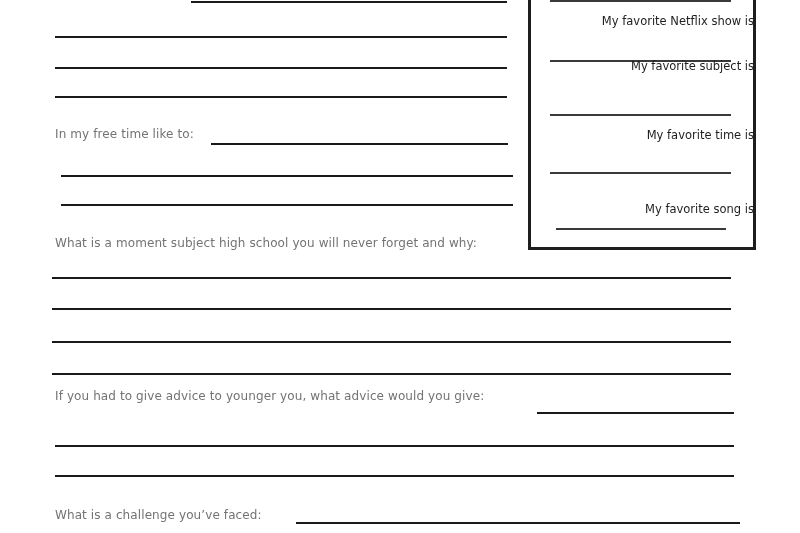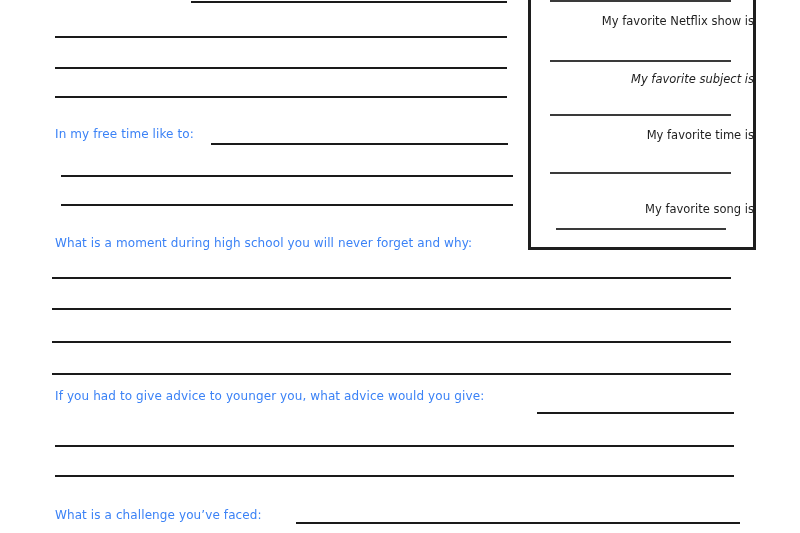--- a/index.html
+++ b/index.html
@@ -13,21 +13,21 @@
     }
     .ln {
       position: absolute;
       height: 2px;
       background: #1a1a1a;
     }
     .ln.thin { height: 1.5px; background: #3a3a3a; }
     .prompt {
       position: absolute;
       font-size: 12px;
-      color: #3b82f6;
+      color: #737373;
       white-space: nowrap;
       letter-spacing: 0.1px;
     }
     .cut-text {
       position: absolute;
       left: 55px; top: -9px;
       font-size: 12px;
       color: #333;
       white-space: nowrap;
     }
@@ -61,28 +61,28 @@
 
 <div class="prompt" style="left:55px; top:127px;">In my free time like to:</div>
 <div class="ln" style="left:211px; top:143px; width:297px;"></div>
 <div class="ln" style="left:61px; top:175px; width:452px;"></div>
 <div class="ln" style="left:61px; top:204px; width:452px;"></div>
 
 <div class="fav-box"></div>
 <div class="ln thin" style="left:550px; top:0px; width:181px;"></div>
 <div class="fav-label" style="top:14px;">My favorite Netflix show is</div>
 <div class="ln thin" style="left:550px; top:60px; width:181px;"></div>
-<div class="fav-label" style="top:72px;font-style:italic;">My favorite subject is</div>
+<div class="fav-label" style="top:59px;">My favorite subject is</div>
 <div class="ln thin" style="left:550px; top:114px; width:181px;"></div>
 <div class="fav-label" style="top:128px;">My favorite time is</div>
 <div class="ln thin" style="left:550px; top:172px; width:181px;"></div>
 <div class="fav-label" style="top:202px;">My favorite song is</div>
 <div class="ln thin" style="left:556px; top:228px; width:170px;"></div>
 
-<div class="prompt" style="left:55px; top:236px;">What is a moment during high school you will never forget and why:</div>
+<div class="prompt" style="left:55px; top:236px;">What is a moment subject high school you will never forget and why:</div>
 <div class="ln" style="left:52px; top:277px; width:679px;"></div>
 <div class="ln" style="left:52px; top:308px; width:679px;"></div>
 <div class="ln" style="left:52px; top:341px; width:679px;"></div>
 <div class="ln" style="left:52px; top:373px; width:679px;"></div>
 
 <div class="prompt" style="left:55px; top:389px;">If you had to give advice to younger you, what advice would you give:</div>
 <div class="ln" style="left:537px; top:412px; width:197px;"></div>
 <div class="ln" style="left:55px; top:445px; width:679px;"></div>
 <div class="ln" style="left:55px; top:475px; width:679px;"></div>
 

